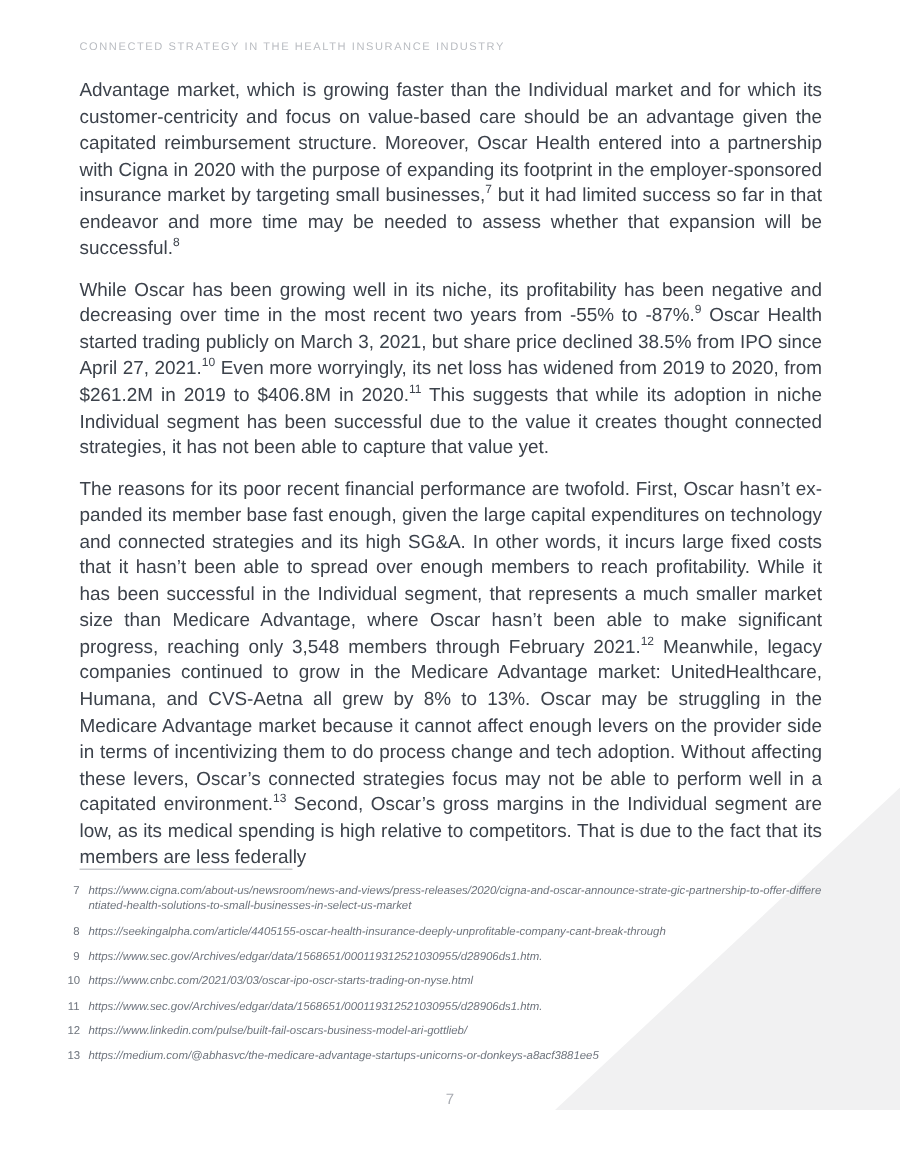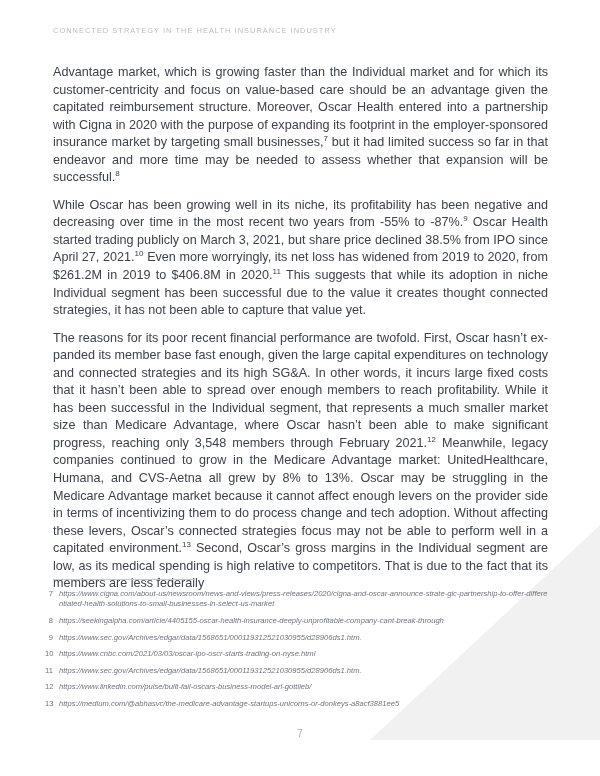--- a/index.html
+++ b/index.html
@@ -33,21 +33,21 @@
     font-size: 7.4px;
     letter-spacing: 1.05px;
     color: #b9bcc1;
     font-weight: 400;
     white-space: nowrap;
   }
 
   .body-col {
     position: absolute;
     left: 53px;
-    top: 64px;
+    top: 52px;
     width: 495px;
   }
 
   .para {
     margin: 0 0 10px 0;
     font-size: 12.6px;
     line-height: 17.55px;
     color: #3c424b;
     text-align: justify;
     text-justify: inter-word;

